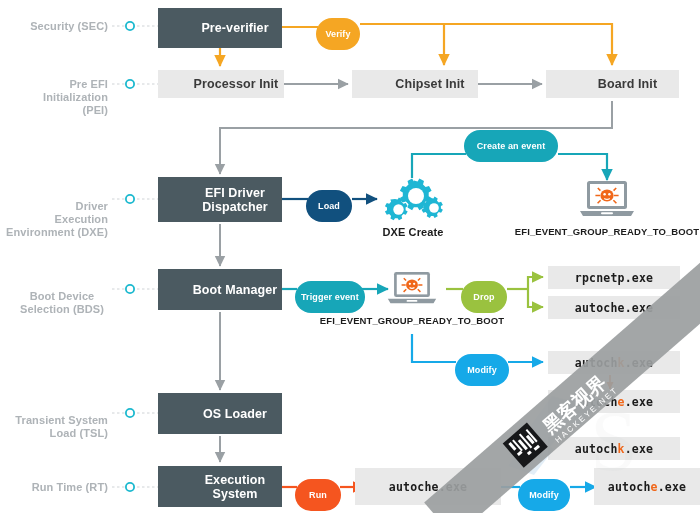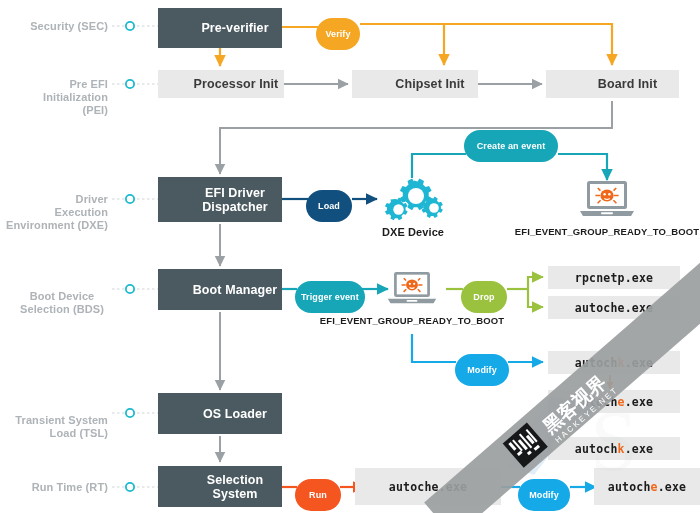--- a/index.html
+++ b/index.html
@@ -191,21 +191,21 @@
   </svg>
 
   <div class="phase-label" style="left:0; top:20px; width:108px;">
     <span>Security (SEC)</span>
   </div>
   <div class="phase-label" style="left:0; top:65px; width:108px; white-space:pre-line;">
     <span>Pre EFI
 Initialization
 (PEI)</span>
   </div>
-  <div class="phase-label" style="left:0; top:180px; width:108px; white-space:pre-line;">
+  <div class="phase-label" style="left:0; top:187px; width:108px; white-space:pre-line;">
     <span>Driver
 Execution
 Environment (DXE)</span>
   </div>
   <div class="phase-label" style="left:8px; top:277px; width:108px; white-space:pre-line;text-align:center;">
     <span>Boot Device
 Selection (BDS)</span>
   </div>
   <div class="phase-label" style="left:0; top:401px; width:108px; white-space:pre-line;">
     <span>Transient System
@@ -238,21 +238,21 @@
 
   <div class="node dark" style="left:158px; top:269px; width:124px; height:41px;">
     <span>Boot Manager</span>
   </div>
 
   <div class="node dark" style="left:158px; top:393px; width:124px; height:41px;">
     <span>OS Loader</span>
   </div>
 
   <div class="node dark" style="left:158px; top:466px; width:124px; height:41px;">
-    <span>Selection System</span>
+    <span>Execution System</span>
   </div>
 
   <div class="pill orange" style="left:316px; top:18px; height:17px; min-width:44px;">
     <span>Verify</span>
   </div>
 
   <div class="pill navy" style="left:306px; top:190px; height:17px; min-width:46px;">
     <span>Load</span>
   </div>
 
@@ -291,21 +291,21 @@
         <path d="M17 27 l2.6 .6 1.3-2.1 3.3 1.9 -.7 2.4 1.9 1.9 2.4-.7 1.9 3.3 -2.1 1.3 0 2.6 2.1 1.3 -1.9 3.3 -2.4-.7 -1.9 1.9 .7 2.4 -3.3 1.9 -1.3-2.1 -2.6 0 -1.3 2.1 -3.3-1.9 .7-2.4 -1.9-1.9 -2.4 .7 -1.9-3.3 2.1-1.3 0-2.6 -2.1-1.3 1.9-3.3 2.4 .7 1.9-1.9 -.7-2.4z"></path>
       </g>
       <circle cx="20.5" cy="37.5" r="5.2" fill="#ffffff"></circle>
       <g fill="#1fb6d4">
         <path d="M53 26 l2.4 .6 1.2-2 3.1 1.8 -.7 2.3 1.8 1.8 2.3-.7 1.8 3.1 -2 1.2 0 2.4 2 1.2 -1.8 3.1 -2.3-.7 -1.8 1.8 .7 2.3 -3.1 1.8 -1.2-2 -2.4 0 -1.2 2 -3.1-1.8 .7-2.3 -1.8-1.8 -2.3 .7 -1.8-3.1 2-1.2 0-2.4 -2-1.2 1.8-3.1 2.3 .7 1.8-1.8 -.7-2.3z"></path>
       </g>
       <circle cx="56" cy="36" r="4.8" fill="#ffffff"></circle>
     </svg>
   </div>
   <div class="caption big" style="left:352px; top:226px; width:122px;">
-    <span>DXE Device</span>
+    <span>DXE Create</span>
   </div>
 
   <div class="icon" style="left:578px; top:178px; width:58px; height:44px;">
     <svg viewBox="0 0 58 44" width="58" height="44">
       <rect x="9" y="3" width="40" height="28" rx="2.5" fill="#8f9aa1"></rect>
       <rect x="12" y="6" width="34" height="22" fill="#ffffff"></rect>
       <path d="M2 33 H56 L53 38 H5 Z" fill="#8f9aa1"></path>
       <rect x="23" y="34.2" width="12" height="2.1" rx="1" fill="#ffffff"></rect>
       <g fill="#f0671a">
         <ellipse cx="29" cy="17.5" rx="6.6" ry="6.1"></ellipse>

